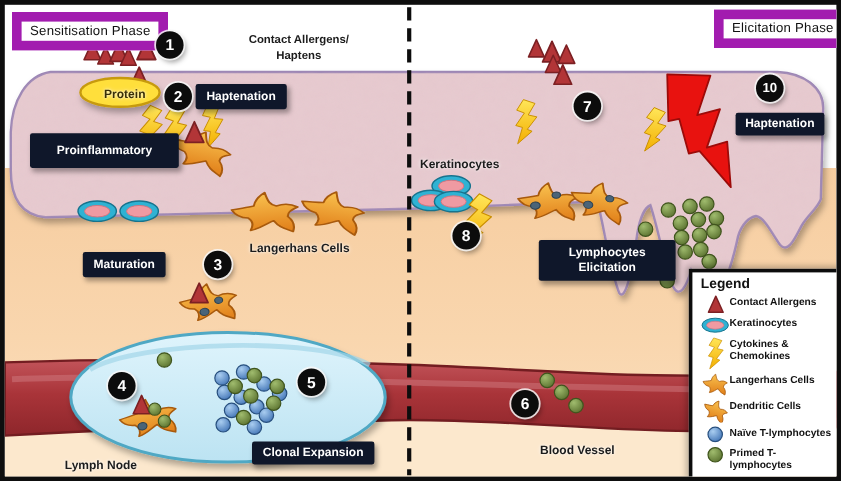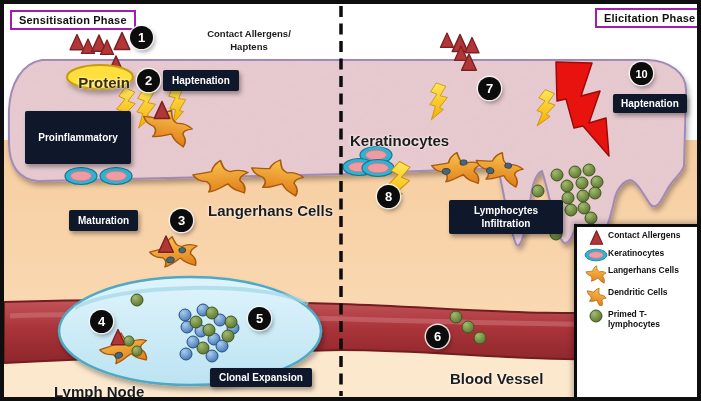--- a/index.html
+++ b/index.html
@@ -3,39 +3,39 @@
 <meta charset="utf-8">
 <style>
   html,body{margin:0;padding:0;background:#dcdcdc;}
   #stage{
     position:relative;width:701px;height:401px;background:#ffffff;
     border:4px solid #0e0e0e;box-sizing:border-box;overflow:hidden;
     font-family:"Liberation Sans",sans-serif;
   }
   #scene{position:absolute;left:-4px;top:-4px;width:701px;height:401px;}
   .phasebox{
-    position:absolute;background:#fff;border:2px solid #a21caf;color:#111;
-    font-weight:bold;font-size:11px;padding:2px 7px;white-space:nowrap;
+    position:absolute;background:#fff;border:8px solid #a21caf;color:#111;
+    font-weight:normal;font-size:11px;padding:2px 7px;white-space:nowrap;
     letter-spacing:.2px;
   }
   .badge{
     position:absolute;width:23px;height:23px;border-radius:50%;
     background:#0c0c0c;color:#fff;font-weight:bold;font-size:13px;
     display:flex;align-items:center;justify-content:center;
     box-shadow:0 0 0 1.5px rgba(248,248,248,.85), 2px 3px 4px rgba(0,0,0,.35);
   }
   .badge.two{font-size:11px;}
   .blabel{
     position:absolute;background:#0f172a;color:#fff;font-weight:bold;
     font-size:10px;text-align:center;padding:4px 9px;border-radius:2px;
     line-height:1.3;box-shadow:2px 3px 4px rgba(0,0,0,.35);white-space:nowrap;
   }
   .blabel span{display:block;}
   .slabel{
-    position:absolute;font-weight:bold;font-size:15px;color:#1c1c1c;
+    position:absolute;font-weight:bold;font-size:10px;color:#1c1c1c;
     text-shadow:0 0 2px rgba(255,255,255,.85),0 0 4px rgba(255,255,255,.6);
     white-space:nowrap;
   }
   .slabel.center{text-align:center;}
   .slabel .l2{display:block;}
   #legend{
     position:absolute;left:570px;top:220px;width:130px;height:177px;
     background:#fff;border:3px solid #0c0c0c;box-sizing:border-box;
     padding:3px 3px 3px 7px;box-shadow:-2px -2px 5px rgba(0,0,0,.25);
   }
@@ -254,66 +254,83 @@
     <span>Contact Allergens/</span>
     <span class="l2">Haptens</span>
   </div>
   <div class="slabel center" style="left:69px;top:70px;width:62px;color:#3a2f05;">Protein</div>
   <div class="slabel" style="left:204px;top:198px;">Langerhans Cells</div>
   <div class="slabel" style="left:346px;top:128px;">Keratinocytes</div>
   <div class="slabel" style="left:50px;top:379px;">Lymph Node</div>
   <div class="slabel" style="left:446px;top:366px;">Blood Vessel</div>
 
   <div class="blabel" style="left:159px;top:66px;">Haptenation</div>
-  <div class="blabel" style="left:21px;top:107px;width:106px;padding:20px 0;">
+  <div class="blabel" style="left:21px;top:107px;width:124px;padding:8px 0;">
     <span>Proinflammatory</span>
   </div>
   <div class="blabel" style="left:65px;top:206px;">Maturation</div>
   <div class="blabel" style="left:206px;top:364px;padding:3px 9px;">Clonal Expansion</div>
   <div class="blabel" style="left:445px;top:196px;width:114px;padding:4px 0;">
     <span>Lymphocytes</span>
-    <span>Infiltration</span>
+    <span>Elicitation</span>
   </div>
   <div class="blabel" style="left:609px;top:90px;padding:3px 8px;">Haptenation</div>
 
   <div id="legend">
+    <div class="ltitle">Legend</div>
     <div class="lrow">
       <span class="ico">
         <svg width="15" height="15" viewBox="-9.5 -11 19 20">
             <use href="#tri"></use>
           </svg>
       </span>
       <span class="ltext">Contact Allergens</span>
     </div>
     <div class="lrow">
       <span class="ico">
         <svg width="25" height="14" viewBox="-17.5 -9.5 35 19">
             <use href="#kcell"></use>
           </svg>
       </span>
       <span class="ltext">Keratinocytes</span>
     </div>
     <div class="lrow">
       <span class="ico">
+        <svg width="15" height="27" viewBox="-1 -1 26 48">
+            <use href="#bolt"></use>
+          </svg>
+      </span>
+      <span class="ltext" style="width:72px;">Cytokines &amp; Chemokines</span>
+    </div>
+    <div class="lrow">
+      <span class="ico">
         <svg width="24" height="19" viewBox="-28 -24 54 47">
             <use href="#lcell"></use>
           </svg>
       </span>
       <span class="ltext">Langerhans Cells</span>
     </div>
     <div class="lrow">
       <span class="ico">
         <svg width="24" height="19" viewBox="-28 -24 54 47">
             <use href="#lcell" transform="rotate(18)"></use>
           </svg>
       </span>
       <span class="ltext">Dendritic Cells</span>
     </div>
     <div class="lrow">
       <span class="ico">
         <svg width="14" height="14" viewBox="-7 -7 14 14">
+            <use href="#bsphere"></use>
+          </svg>
+      </span>
+      <span class="ltext">Naïve T-lymphocytes</span>
+    </div>
+    <div class="lrow">
+      <span class="ico">
+        <svg width="14" height="14" viewBox="-7 -7 14 14">
             <use href="#gsphere"></use>
           </svg>
       </span>
       <span class="ltext">Primed T-lymphocytes</span>
     </div>
   </div>
 </div>
 
 </body></html>

